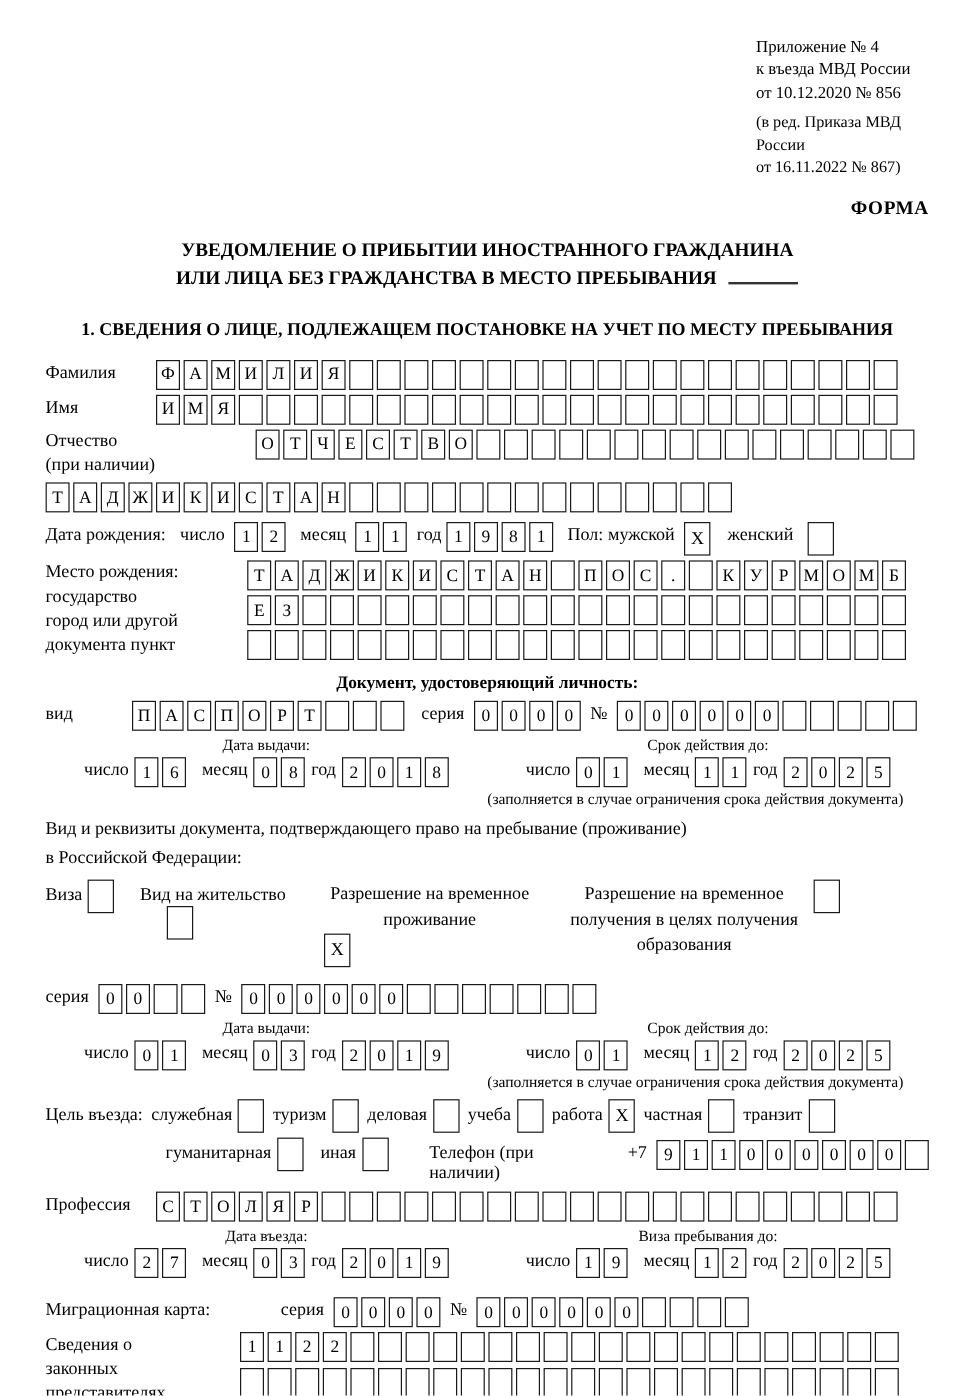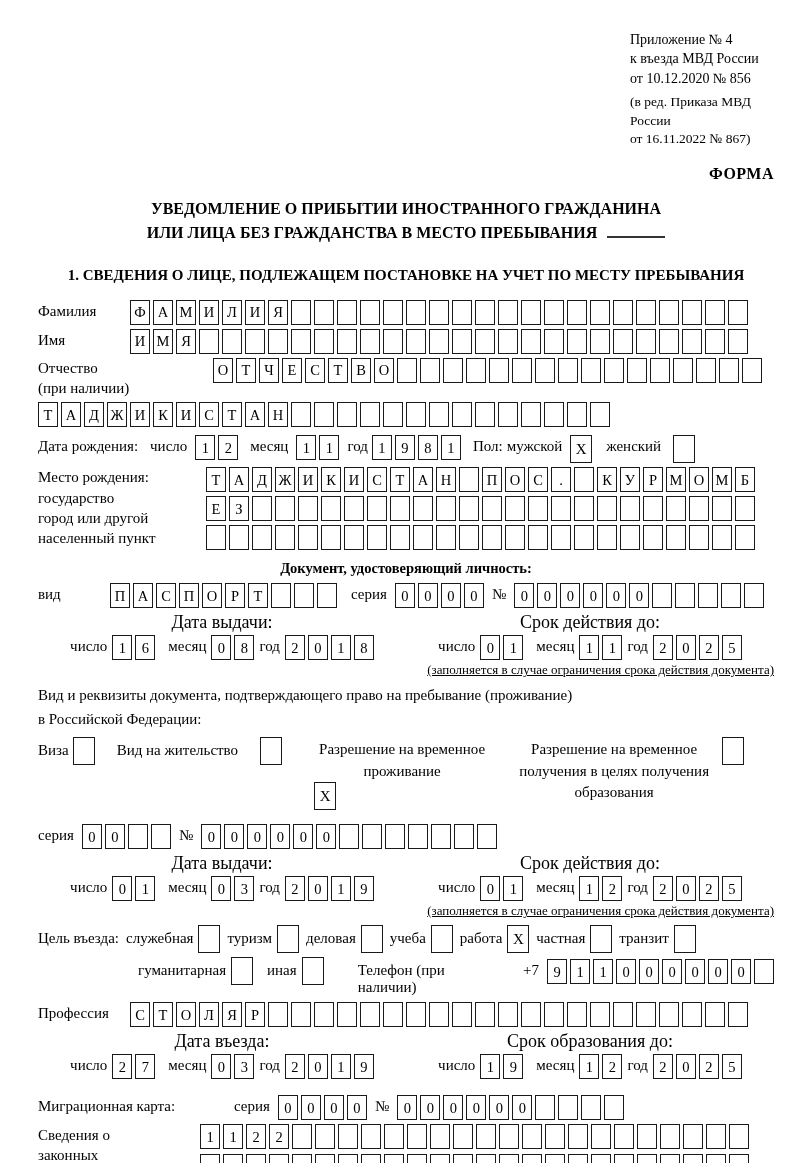--- a/index.html
+++ b/index.html
@@ -47,24 +47,24 @@
 
   .doccap { text-align: center; font-weight: bold; font-size: 14.5px; margin: 6px 0 6px 0; }
 
   .gap8  { margin-left: 8px; }
   .gap12 { margin-left: 12px; }
   .gap14 { margin-left: 14px; }
 
   .datecols { display: flex; margin: 4px 0 2px 0; }
   .dc-left  { width: 368px; flex: none; text-align: center; }
   .dc-right { flex: 1; text-align: center; }
-  .datecap  { font-size: 18px; margin-bottom: 2px; }
+  .datecap  { font-size: 13px; margin-bottom: 2px; }
   .dateline { display: inline-flex; align-items: flex-start; gap: 5px; }
   .dateline .dlbl { padding-top: 3px; }
-  .note { font-size: 13px; text-align: right; margin-top: 2px; text-decoration: underline; }
+  .note { font-size: 13px; text-align: left; margin-top: 2px; }
 
   .intro { line-height: 1.55; margin-top: 6px; }
 
   .visa-row { margin-top: 6px; display: flex; align-items: flex-start; }
   .opt { display: inline-flex; align-items: flex-start; }
   .opt .lbl { padding-top: 5px; }
   .ctr { text-align: center; line-height: 1.45; }
   .mw186 { max-width: 192px; }
   .mw200 { max-width: 200px; }
   .opt .boxes { margin-left: 8px; }
@@ -258,21 +258,21 @@
     <span class="boxes chk gap12">
         <span class="cbox"></span>
       </span>
   </div>
 
   <div class="row" style="margin-top:4px;">
     <span class="w168 lbl2">
       <div>Место рождения:</div>
       <div>государство</div>
       <div>город или другой</div>
-      <div>населенный пункт</div>
+      <div>документа пункт</div>
     </span>
     <span class="bp-rows">
       <div class="boxes">
           <span class="cbox">Т</span>
           <span class="cbox">А</span>
           <span class="cbox">Д</span>
           <span class="cbox">Ж</span>
           <span class="cbox">И</span>
           <span class="cbox">К</span>
           <span class="cbox">И</span>
@@ -441,21 +441,21 @@
     <div>в Российской Федерации:</div>
   </div>
 
   <div class="visa-row">
     <span class="opt">
       <span class="lbl">Виза</span>
       <span class="boxes chk" style="margin-left:4px;">
           <span class="cbox"></span>
         </span>
     </span>
-    <span class="opt" style="margin-left:22px;">
+    <span class="opt" style="margin-left:22px;flex-direction:column;">
       <span class="lbl">Вид на жительство</span>
       <span class="boxes chk" style="margin-left:22px;">
           <span class="cbox"></span>
         </span>
     </span>
     <span class="opt" style="margin-left:24px;flex-direction:column;">
       <span class="lbl ctr mw186" style="padding-top:2px;">Разрешение на временное проживание</span>
       <span class="boxes chk">
           <span class="cbox">X</span>
         </span>
@@ -667,21 +667,21 @@
         <span class="dlbl">год</span>
         <span class="boxes">
             <span class="cbox">2</span>
             <span class="cbox">0</span>
             <span class="cbox">1</span>
             <span class="cbox">9</span>
           </span>
       </div>
     </div>
     <div class="dc-right">
-      <div class="datecap">Срок образования до:</div>
+      <div class="datecap">Виза пребывания до:</div>
       <div class="dateline">
         <span class="dlbl">число</span>
         <span class="boxes">
             <span class="cbox">1</span>
             <span class="cbox">9</span>
           </span>
         <span class="dlbl gap8">месяц</span>
         <span class="boxes">
             <span class="cbox">1</span>
             <span class="cbox">2</span>

